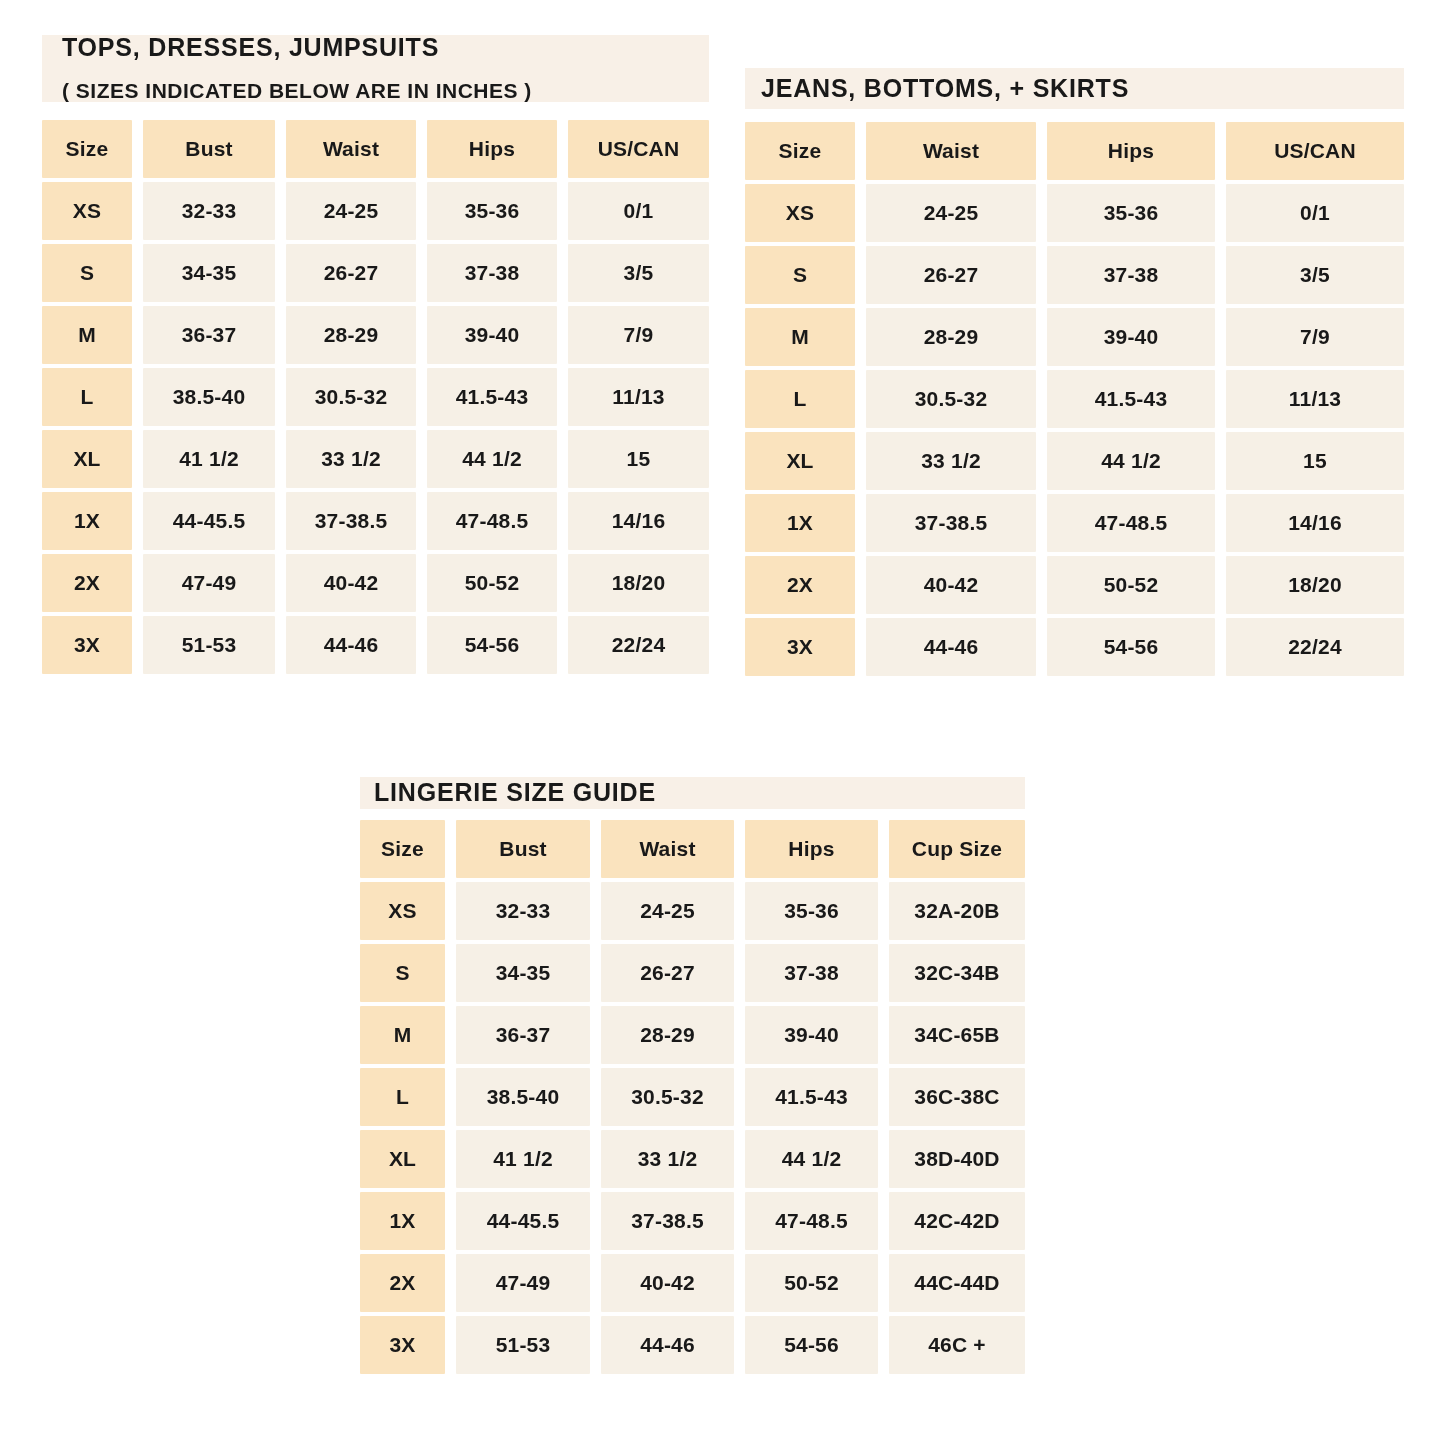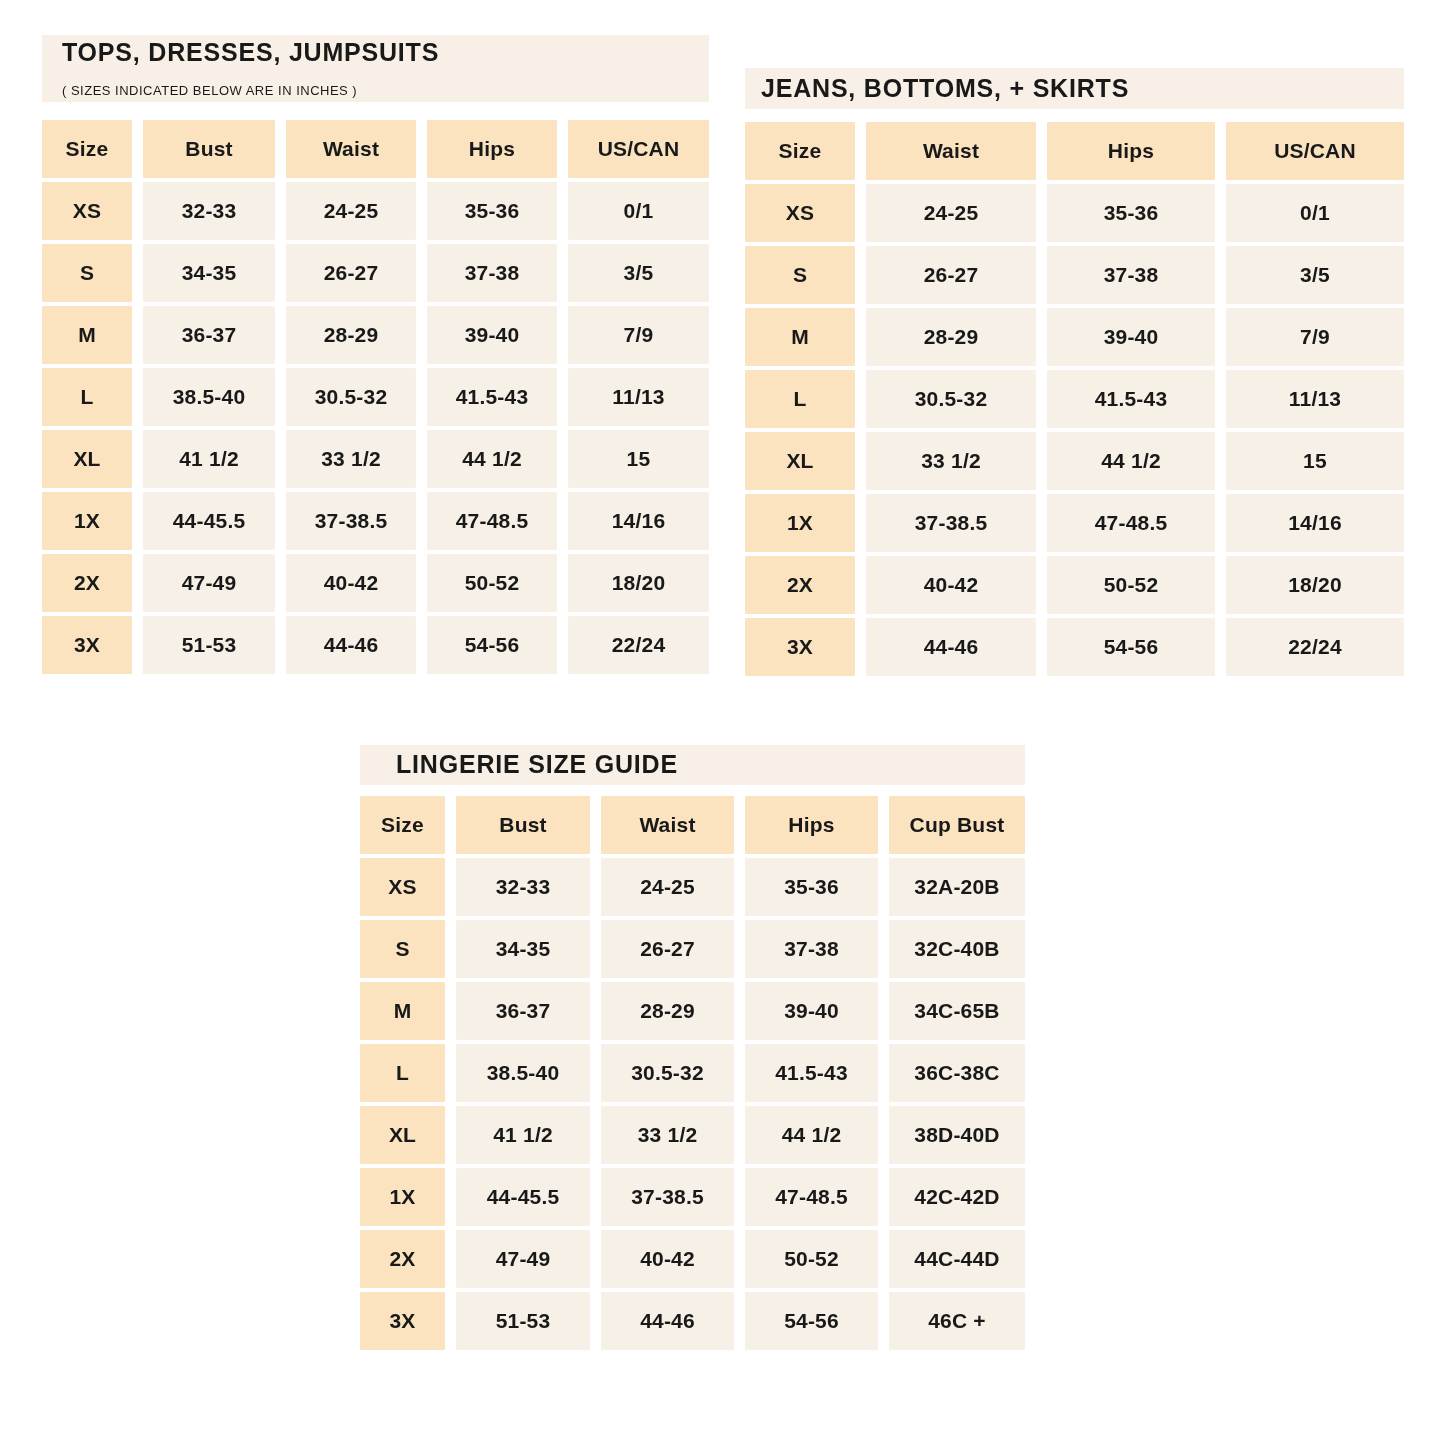--- a/index.html
+++ b/index.html
@@ -26,22 +26,22 @@
     box-sizing: border-box;
   }
   .banner-title {
     font-weight: 700;
     font-size: 25px;
     letter-spacing: 0.8px;
     line-height: 1.1;
     white-space: nowrap;
   }
   .banner-subtitle {
-    font-weight: 400;
-    font-size: 13px;
+    font-weight: 700;
+    font-size: 21px;
     letter-spacing: 0.5px;
     margin-top: 0;
     white-space: nowrap;
   }
 
   .grid {
     display: grid;
     grid-auto-rows: 58px;
     row-gap: 4px;
   }
@@ -61,21 +61,21 @@
   }
   .cell-accent { background: var(--peach, #fae3be); }
   .cell-data   { background: var(--beige, #f6f0e6); }
 
   
   .table-tops     { left: 42px;  top: 35px;  width: 667px; }
   .table-tops .banner     { height: 67px; padding-left: 20px; gap: 17px; }
   .table-jeans    { left: 745px; top: 68px;  width: 659px; }
   .table-jeans .banner    { height: 41px; padding-left: 16px; }
   .table-lingerie { left: 360px; top: 745px; width: 665px; }
-  .table-lingerie .banner { height: 40px; padding-left: 36px; }
+  .table-lingerie .banner { height: 32px; padding-left: 14px; margin-top: 32px; }
 </style>
 </head>
 <body>
 
 <div class="canvas">
 
   <section class="size-table table-tops">
     <header class="banner">
       <div class="banner-title">TOPS, DRESSES, JUMPSUITS</div>
       <div class="banner-subtitle">( SIZES INDICATED BELOW ARE IN INCHES )</div>
@@ -175,31 +175,31 @@
 
   <section class="size-table table-lingerie">
     <header class="banner">
       <div class="banner-title">LINGERIE SIZE GUIDE</div>
     </header>
     <div class="grid grid-lingerie">
         <div class="cell cell-accent">Size</div>
         <div class="cell cell-accent">Bust</div>
         <div class="cell cell-accent">Waist</div>
         <div class="cell cell-accent">Hips</div>
-        <div class="cell cell-accent">Cup Bust</div>
+        <div class="cell cell-accent">Cup Size</div>
         <div class="cell cell-accent">XS</div>
         <div class="cell cell-data">32-33</div>
         <div class="cell cell-data">24-25</div>
         <div class="cell cell-data">35-36</div>
         <div class="cell cell-data">32A-20B</div>
         <div class="cell cell-accent">S</div>
         <div class="cell cell-data">34-35</div>
         <div class="cell cell-data">26-27</div>
         <div class="cell cell-data">37-38</div>
-        <div class="cell cell-data">32C-40B</div>
+        <div class="cell cell-data">32C-34B</div>
         <div class="cell cell-accent">M</div>
         <div class="cell cell-data">36-37</div>
         <div class="cell cell-data">28-29</div>
         <div class="cell cell-data">39-40</div>
         <div class="cell cell-data">34C-65B</div>
         <div class="cell cell-accent">L</div>
         <div class="cell cell-data">38.5-40</div>
         <div class="cell cell-data">30.5-32</div>
         <div class="cell cell-data">41.5-43</div>
         <div class="cell cell-data">36C-38C</div>

